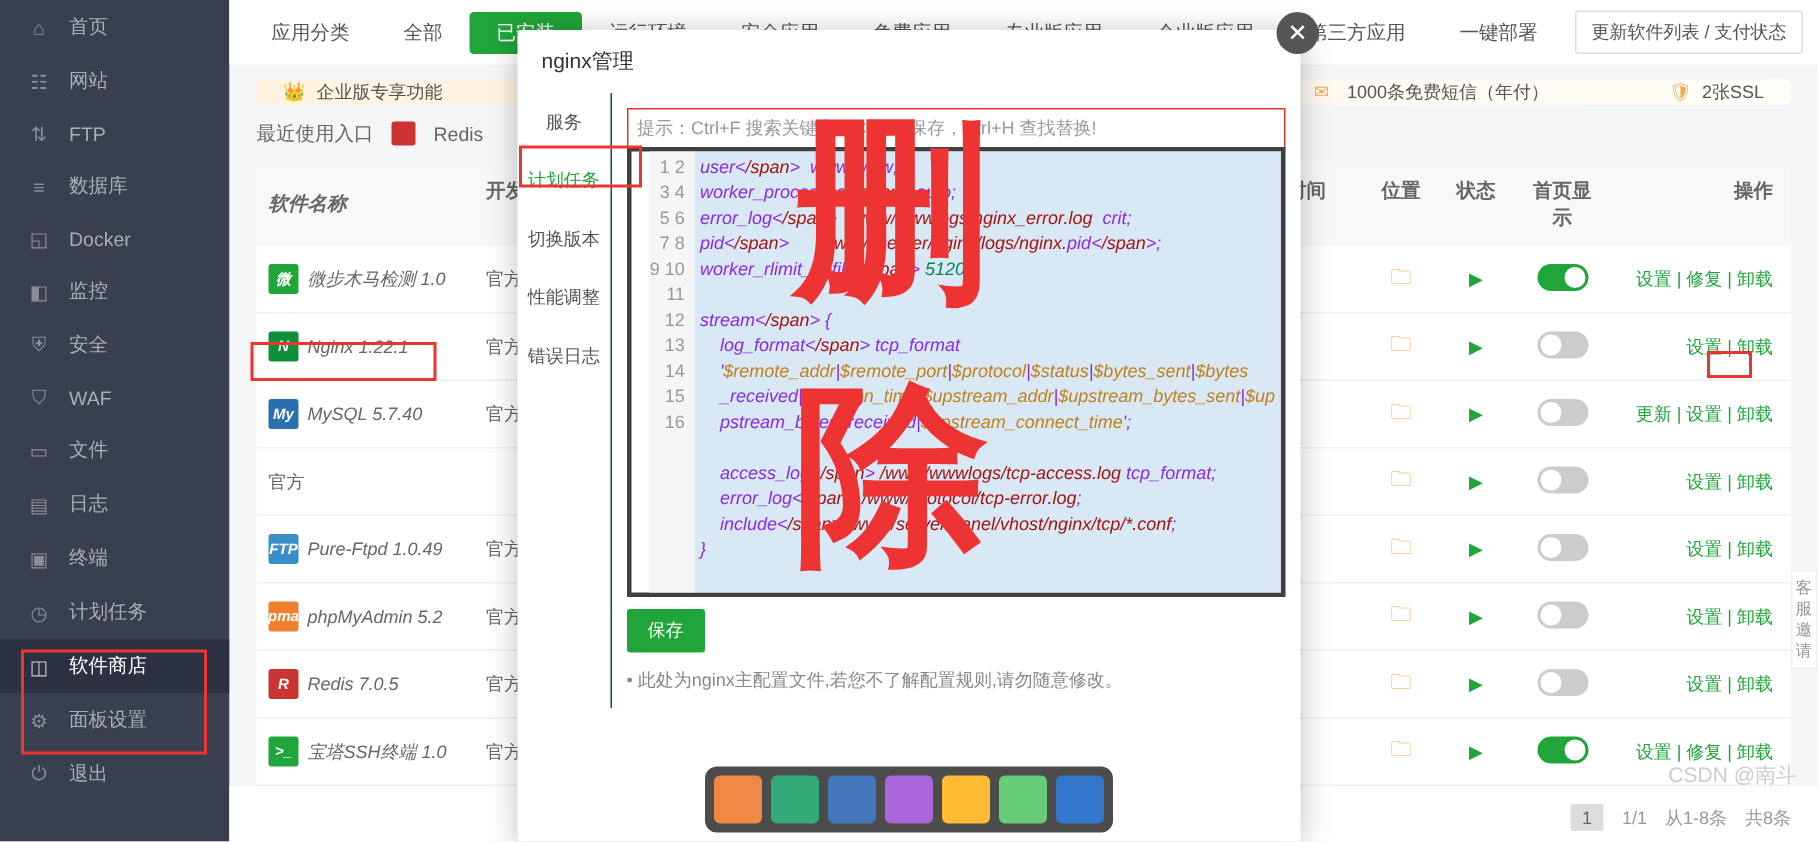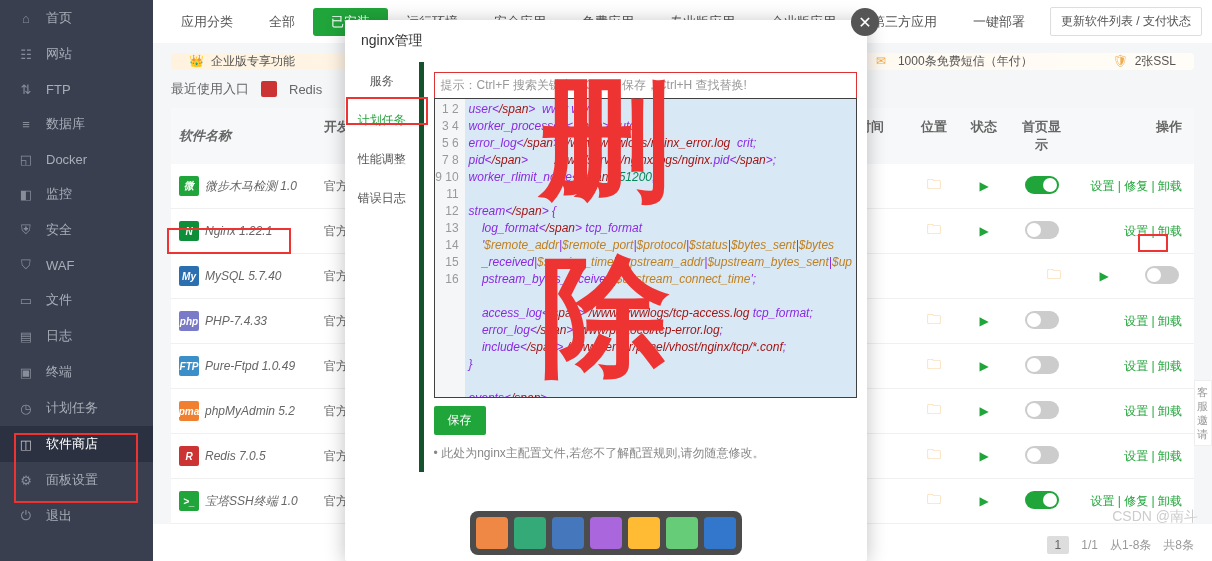--- a/index.html
+++ b/index.html
@@ -52,26 +52,26 @@
 
 .pager { display: flex; justify-content: flex-end; padding: 12px 18px; gap: 12px; align-items: center; font-size: 12px; color: #999; background:#fff; }
 .page-cur { background: #ddd; padding: 2px 8px; border-radius: 2px; color: #666; }
 
 
 .overlay { position: absolute; inset: 0; display: flex; justify-content: center; pointer-events:none; }
 .modal { width: 522px; background: #fff; margin-top: 20px; border-radius: 2px; box-shadow: 0 2px 20px rgba(0,0,0,0.25); position: relative; pointer-events:auto; }
 .modal-title { padding: 12px 16px; font-size: 14px; color: #333; }
 .modal-close { position: absolute; right: -12px; top: -12px; width: 28px; height: 28px; border-radius: 50%; background: #555; color: #fff; display: flex; align-items: center; justify-content: center; cursor: pointer; font-size: 16px; }
 .modal-body { display: flex; }
-.modal-tabs { width: 80px; border-right: 5px solid #14532d; }
+.modal-tabs { width: 80px; border-right: 1px solid #14532d; }
 .mtab { padding: 11px 0; text-align: center; font-size: 12px; cursor: pointer; color: #555; }
 .mtab.active { color: #20a53a; position: relative; }
 .modal-content { flex: 1; padding: 10px; }
 .hint { font-size: 12px; color: #999; border: 1px solid #d33; padding: 4px 6px; }
-.editor { border: 1px solid #404040; margin-top: -1px; height: 300px; background: #fff; display: flex; font-family: Consolas, monospace; font-size: 12px; position: relative; }
+.editor { border: 3px solid #404040; margin-top: -1px; height: 300px; background: #fff; display: flex; font-family: Consolas, monospace; font-size: 12px; position: relative; padding-left: 12px; }
 .gutter { width: 30px; background: #f4f6f8; color: #999; text-align: right; padding: 2px 6px 0 0; line-height: 17px; }
 .code { flex: 1; background: #d8e8f5; padding: 2px 4px; line-height: 17px; white-space: pre; overflow: hidden; color: #333; font-style: italic; }
 .kw { color: #8a2be2; }
 .str { color: #a31515; }
 .num { color: #098658; }
 .var { color: #c08020; }
 .save-btn { background: #20a53a; color: #fff; padding: 6px 14px; border-radius: 2px; display: inline-block; margin-top: 8px; cursor: pointer; font-size: 12px; }
 .warn { font-size: 12px; color: #888; margin-top: 10px; }
 
 .big-red { position: absolute; left: 50%; top: 50%; transform: translate(-50%,-55%); font-size: 130px; color: #e33; font-weight: bold; letter-spacing: 8px; pointer-events: none; font-family: "SimSun","STSong",serif; }
@@ -230,26 +230,23 @@
             <div class="td col-name">
               <span class="app-icon" style="background:#2a6fb0">My</span>
               <span>MySQL 5.7.40</span>
             </div>
             <div class="td col-vendor">官方</div>
             <div class="td col-desc"></div>
             <div class="td col-expire"></div>
             <div class="td col-pos"><span class="folder-icon">🗀</span></div>
             <div class="td col-stat"><span class="play-icon">▶</span></div>
             <div class="td col-home"><span class="toggle off"></span></div>
-          </div>
-          <div class="trow">
-            <div class="td col-name">
-              <span class="app-icon" style="background:#7a7bc8">php</span>
-              <span>PHP-7.4.33</span>
-            </div>
+            <div class="td col-ops op-link">更新 | 设置 | 卸载</div>
+          </div>
+          <div class="trow">
             <div class="td col-vendor">官方</div>
             <div class="td col-desc"></div>
             <div class="td col-expire"></div>
             <div class="td col-pos"><span class="folder-icon">🗀</span></div>
             <div class="td col-stat"><span class="play-icon">▶</span></div>
             <div class="td col-home"><span class="toggle off"></span></div>
             <div class="td col-ops op-link">设置 | 卸载</div>
           </div>
           <div class="trow">
             <div class="td col-name">
@@ -317,20 +314,21 @@
   </div>
 
   <div class="overlay">
     <div class="modal">
       <div class="modal-close">✕</div>
       <div class="modal-title">nginx管理</div>
       <div class="modal-body">
         <div class="modal-tabs">
           <div class="mtab">服务</div>
           <div class="mtab active">计划任务</div>
+          <div class="mtab">切换版本</div>
           <div class="mtab">性能调整</div>
           <div class="mtab">错误日志</div>
         </div>
         <div class="modal-content">
           <div class="hint">提示：Ctrl+F 搜索关键字，Ctrl+S 保存，Ctrl+H 查找替换!</div>
           <div class="editor">
             <div class="gutter" id="gutter">1
 2
 3
 4

